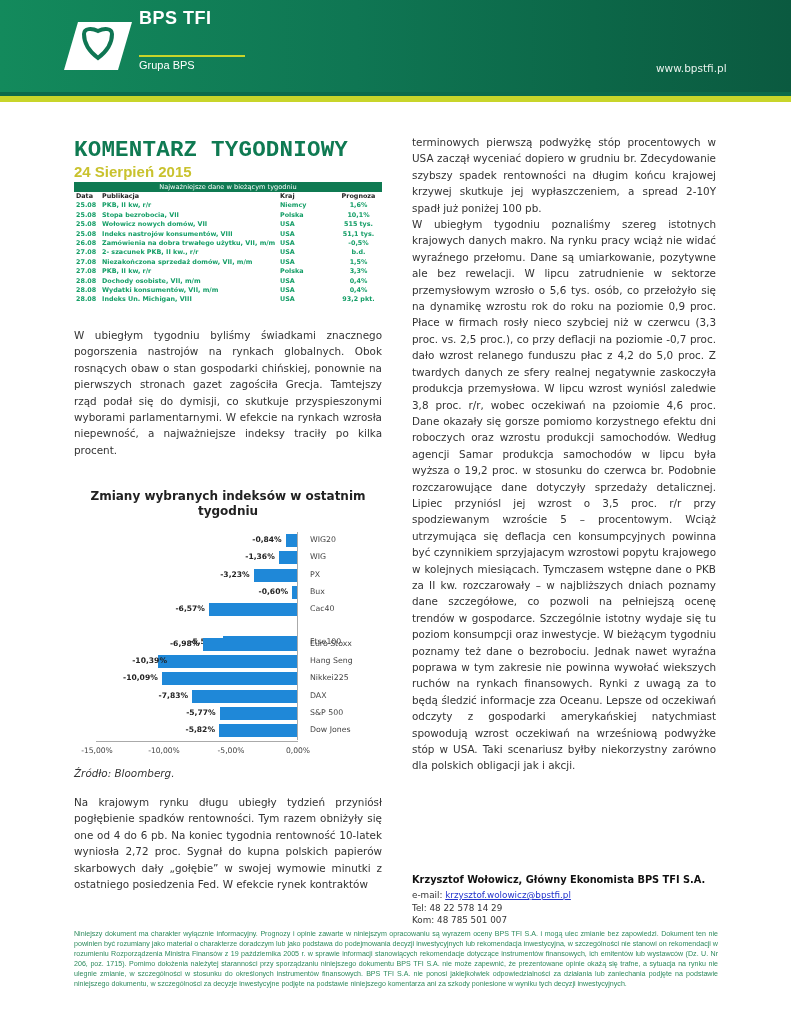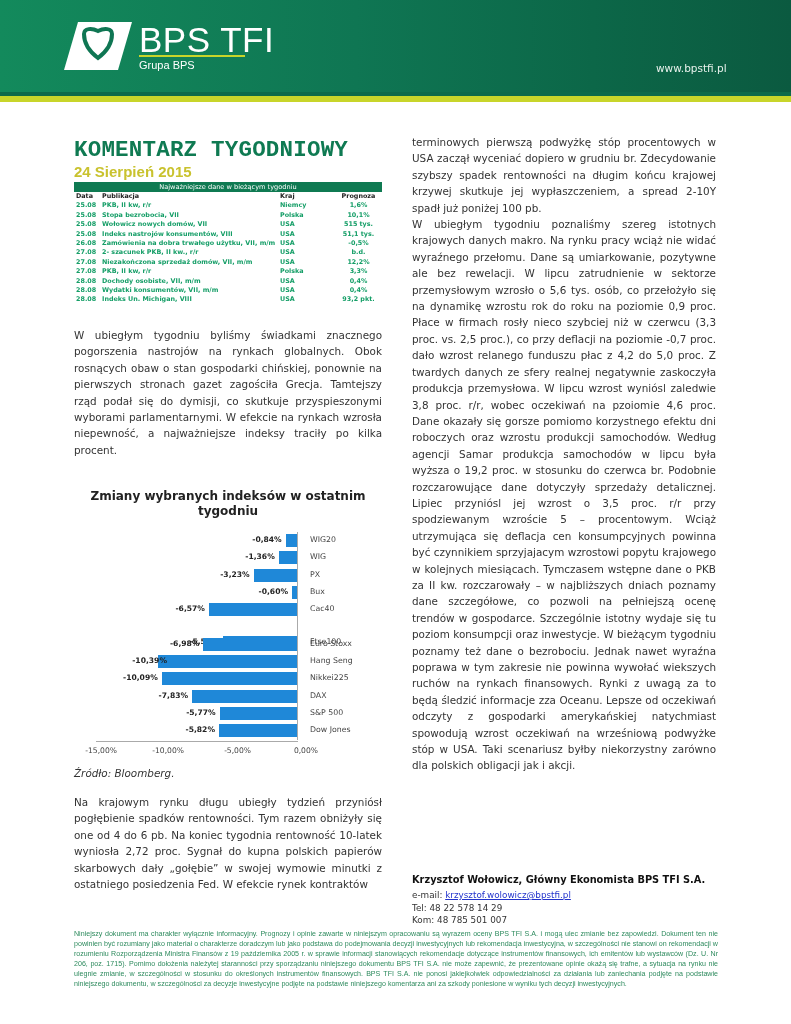--- a/index.html
+++ b/index.html
@@ -16,22 +16,22 @@
     background: #c8d52a;
   }
   .banner-stripe-dark {
     position: absolute; left: 0; top: 92px; width: 791px; height: 4px;
     background: #0d6a4a;
   }
   .logo-shape {
     position: absolute; left: 64px; top: 22px; width: 68px; height: 48px;
   }
   .logo-title {
-    position: absolute; left: 139px; top: 20px; font-family: "Liberation Sans", sans-serif;
-    font-size: 35px; color: #ffffff; letter-spacing: 0.5px; font-weight: normal;
+    position: absolute; left: 139px; top: 8px; font-family: "Liberation Sans", sans-serif;
+    font-size: 18px; color: #ffffff; letter-spacing: 0.5px; font-weight: bold;
   }
   .logo-underline {
     position: absolute; left: 139px; top: 55px; width: 106px; height: 2px; background: #c8d52a;
   }
   .logo-sub {
     position: absolute; left: 139px; top: 59px; font-family: "Liberation Sans", sans-serif;
     font-size: 11px; color: #ffffff;
   }
   .website {
     position: absolute; left: 656px; top: 62px; font-family: "DejaVu Sans", sans-serif;
@@ -91,21 +91,21 @@
     position: absolute; top: 1px; font-size: 7.6px; font-weight: bold; color: #222; text-align: right;
     width: 44px; line-height: 14px;
   }
   .bar-label {
     position: absolute; left: 214px; top: 1px; font-size: 7.8px; color: #444; line-height: 14px; white-space: nowrap;
   }
   .x-axis {
     position: absolute; left: 96px; top: 741px; width: 202px; height: 1px; background: #aaa;
   }
   .x-tick-label {
-    position: absolute; top: 746px; font-size: 7.6px; color: #444; width: 40px; text-align: right;
+    position: absolute; top: 746px; font-size: 7.6px; color: #444; width: 40px; text-align: center;
   }
   .source {
     position: absolute; left: 74px; top: 767px; font-style: italic; font-size: 10.4px; color: #333;
   }
 
   
   .para-right { left: 412px; top: 134px; width: 304px; }
   .author {
     position: absolute; left: 412px; top: 874px; font-family: "DejaVu Sans", sans-serif;
     font-weight: bold; font-size: 9.8px; color: #111;
@@ -182,21 +182,21 @@
   <div class="cal-row">
     <div class="c-date">27.08</div>
     <div class="c-pub">2- szacunek PKB, II kw., r/r</div>
     <div class="c-country">USA</div>
     <div class="c-fore">b.d.</div>
   </div>
   <div class="cal-row">
     <div class="c-date">27.08</div>
     <div class="c-pub">Niezakończona sprzedaż domów, VII, m/m</div>
     <div class="c-country">USA</div>
-    <div class="c-fore">12,2%</div>
+    <div class="c-fore">1,5%</div>
   </div>
   <div class="cal-row">
     <div class="c-date">27.08</div>
     <div class="c-pub">PKB, II kw, r/r</div>
     <div class="c-country">Polska</div>
     <div class="c-fore">3,3%</div>
   </div>
   <div class="cal-row">
     <div class="c-date">28.08</div>
     <div class="c-pub">Dochody osobiste, VII, m/m</div>

